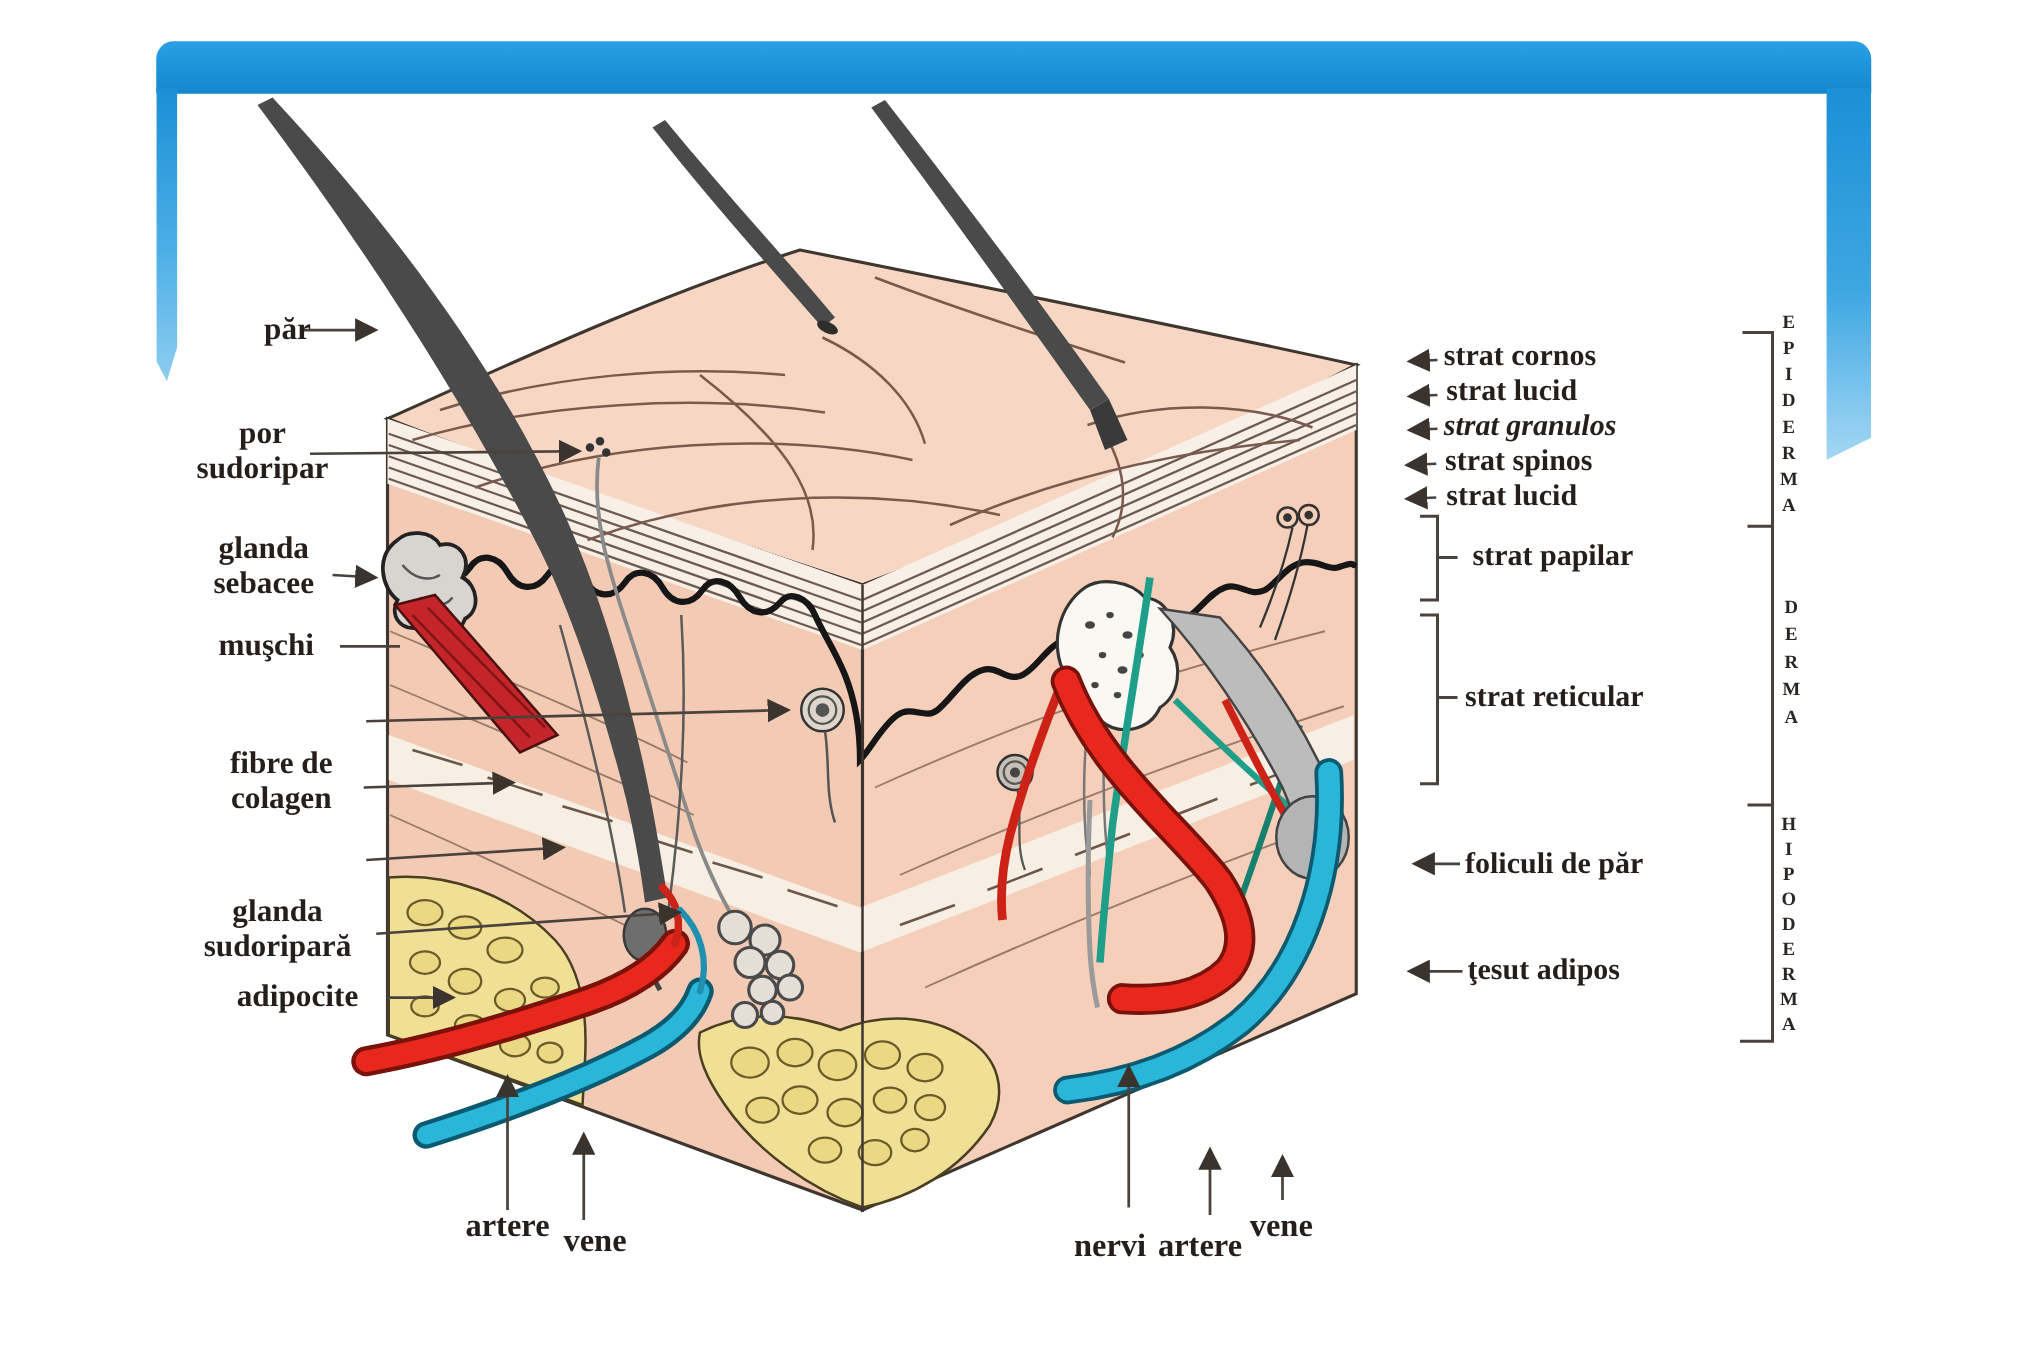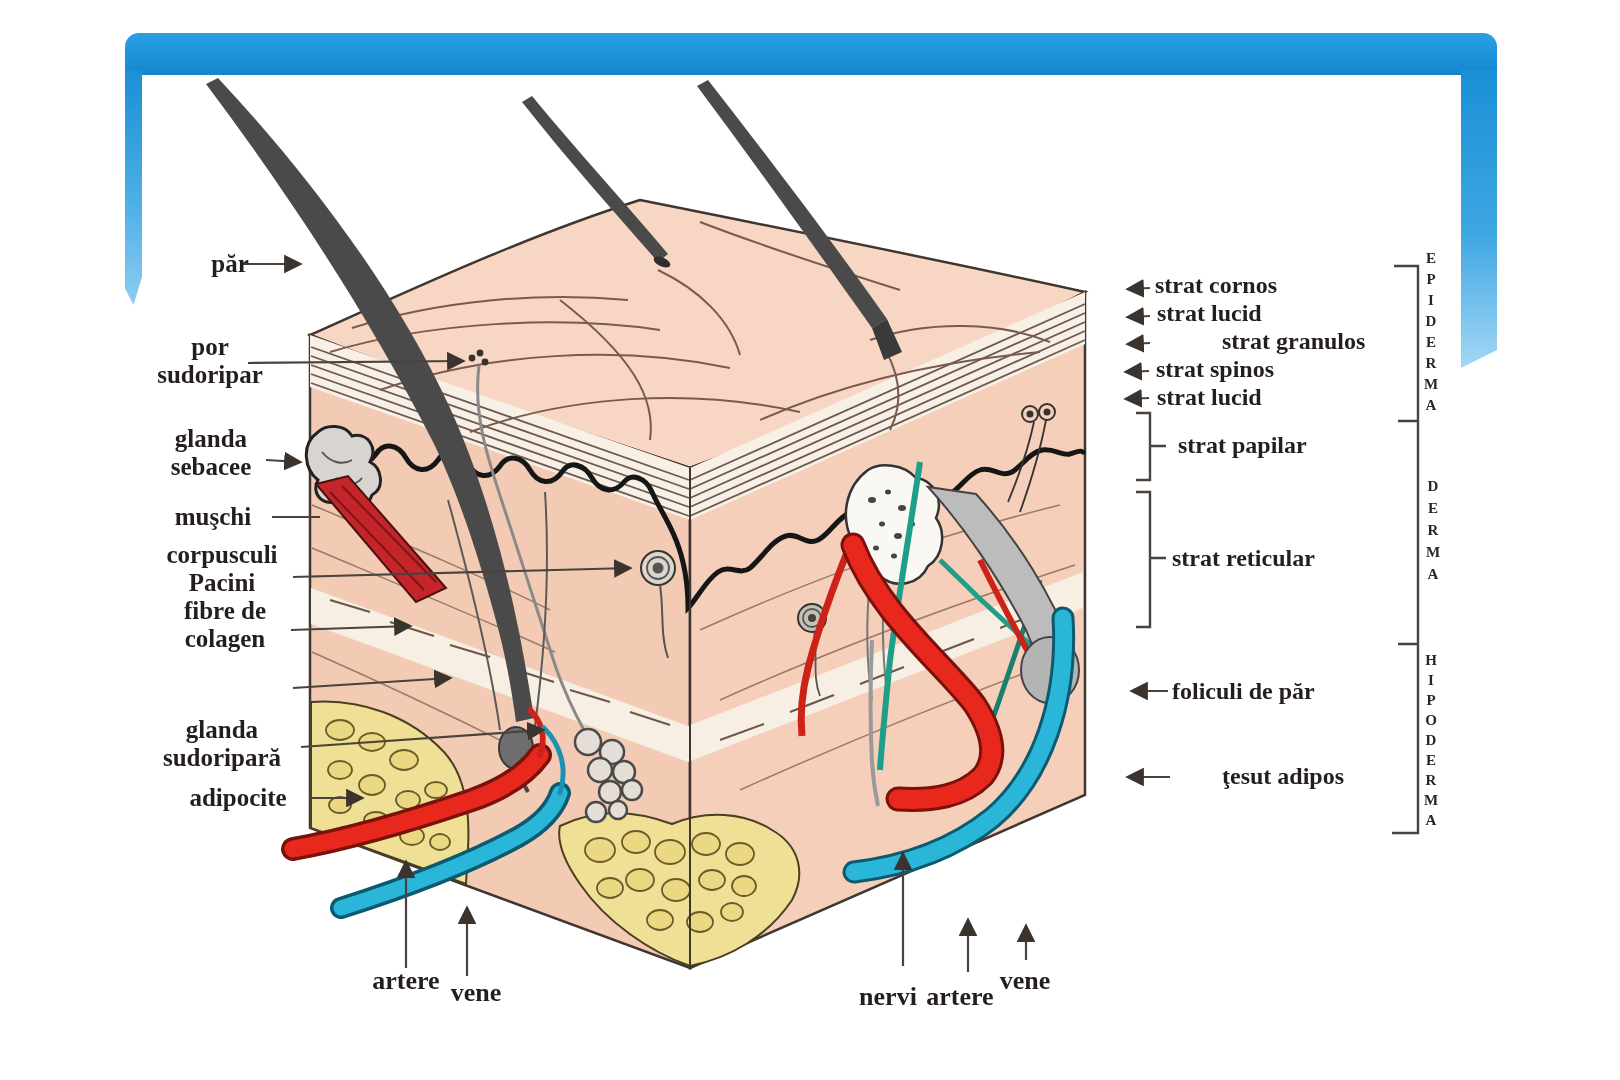--- a/index.html
+++ b/index.html
@@ -309,42 +309,40 @@
       <path d="M1394,266 L1418,266 L1418,833 L1392,833 M1418,421 L1398,421 M1418,644 L1398,644"></path>
     </g>
   </svg>
 
   <div class="lbl left" style="left:150px;top:250px;">păr</div>
   <div class="lbl left" style="left:130px;top:333px;">por
 sudoripar</div>
   <div class="lbl left" style="left:131px;top:425px;">glanda
 sebacee</div>
   <div class="lbl left" style="left:133px;top:503px;">muşchi</div>
-  <div class="lbl left" style="left:142px;top:541px;">corpusculi
-Pacini</div>
   <div class="lbl left" style="left:145px;top:597px;text-align:center;">fibre de
 colagen</div>
   <div class="lbl left" style="left:142px;top:716px;">glanda
 sudoripară</div>
   <div class="lbl left" style="left:158px;top:784px;">adipocite</div>
 
   <div class="lbl bottom" style="left:341px;top:966px;">artere</div>
   <div class="lbl bottom" style="left:411px;top:978px;">vene</div>
 
   <div class="lbl bottom" style="left:823px;top:970px;margin-top:12px;">nervi</div>
   <div class="lbl bottom" style="left:895px;top:982px;">artere</div>
   <div class="lbl bottom" style="left:960px;top:966px;">vene</div>
 
   <div class="lbl right" style="left:1155px;top:272px;">strat cornos</div>
   <div class="lbl right" style="left:1157px;top:300px;">strat lucid</div>
-  <div class="lbl right" style="left:1222px;top:328px;">strat granulos</div>
+  <div class="lbl right" style="left:1155px;top:328px;font-style:italic;">strat granulos</div>
   <div class="lbl right" style="left:1156px;top:356px;">strat spinos</div>
   <div class="lbl right" style="left:1157px;top:384px;">strat lucid</div>
   <div class="lbl right" style="left:1178px;top:432px;">strat papilar</div>
   <div class="lbl right" style="left:1172px;top:545px;">strat reticular</div>
   <div class="lbl right" style="left:1172px;top:678px;text-align:center;">foliculi de păr</div>
-  <div class="lbl right" style="left:1222px;top:763px;">ţesut adipos</div>
+  <div class="lbl right" style="left:1174px;top:763px;">ţesut adipos</div>
 
   <div class="vlbl ls4" style="left:1422px;top:250px;">EPIDERMA</div>
   <div class="vlbl ls5" style="left:1424px;top:478px;">DERMA</div>
   <div class="vlbl ls3" style="left:1422px;top:652px;">HIPODERMA</div>
 
 </div>
 
 </body></html>

